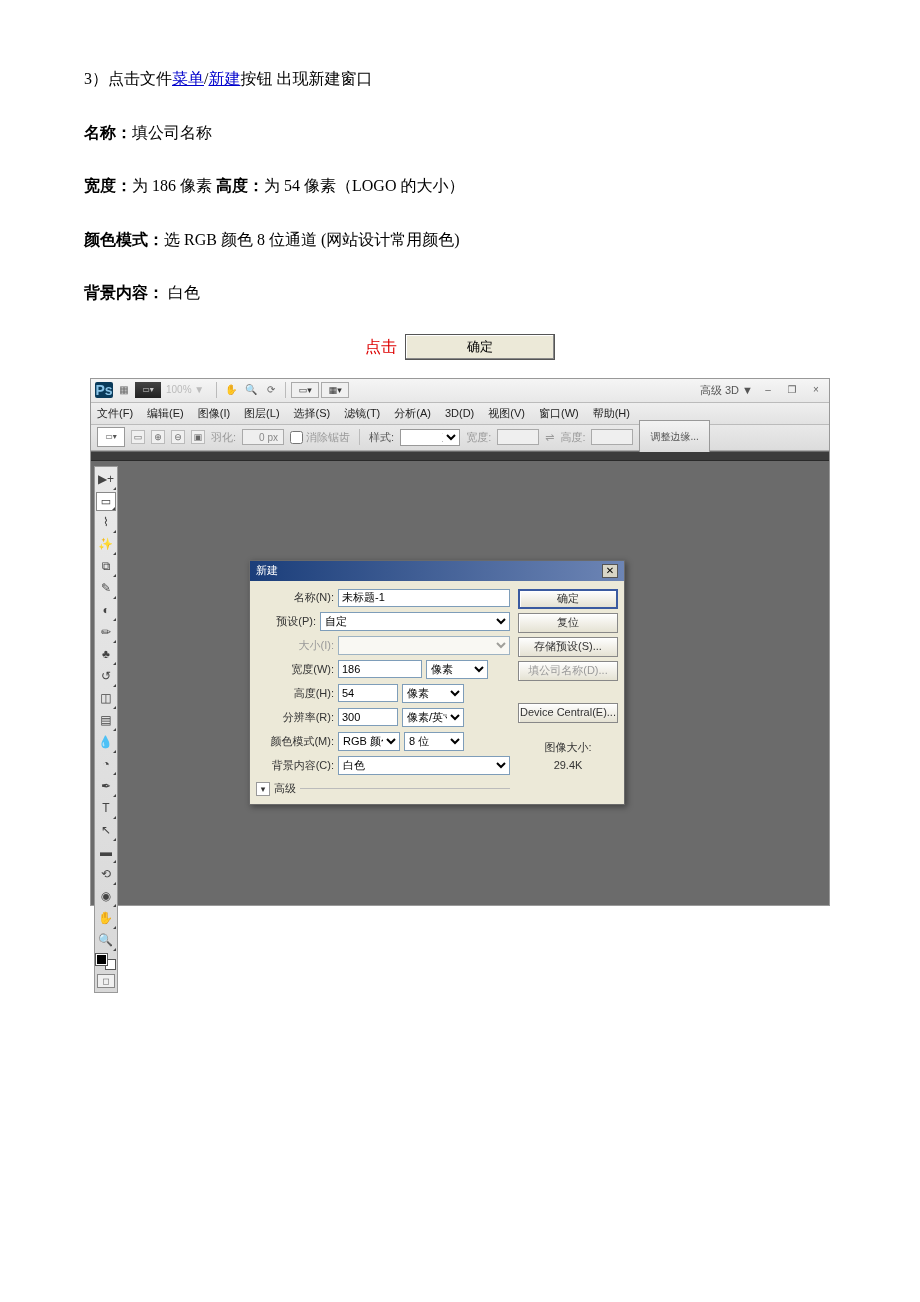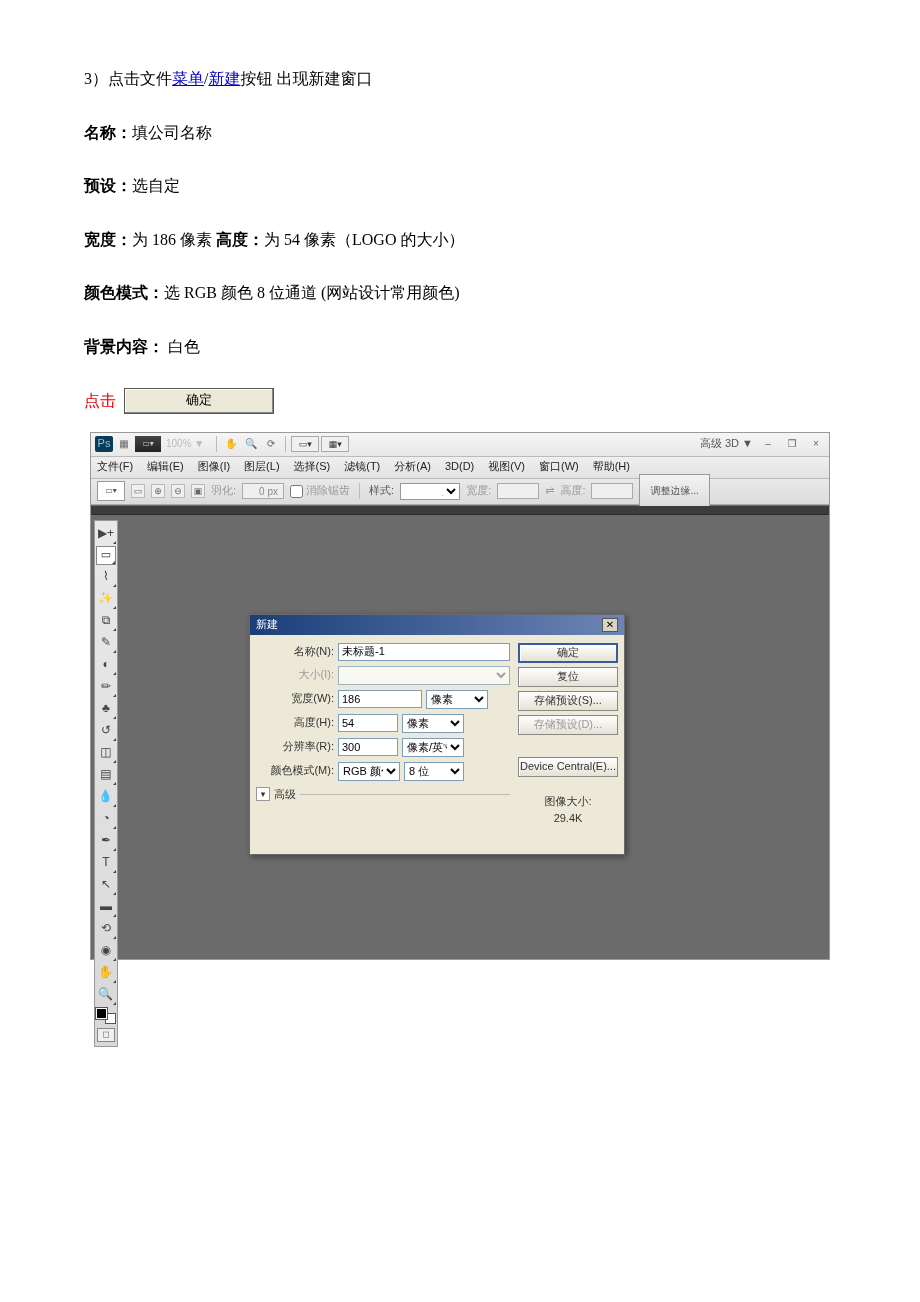--- a/index.html
+++ b/index.html
@@ -30,20 +30,21 @@
     box-shadow: inset -1px -1px 0 #888, inset 1px 1px 0 #fff;
     font-size: 13px;
     font-family: "Microsoft YaHei","SimSun",sans-serif;
     vertical-align: middle;
   }
   .demo-row {
     text-align: center;
     margin: 10px 0 18px 0;
     display: flex;
     align-items: center;
+    justify-content: center;
     gap: 8px;
   }
 
   
   .ps-window {
     width: 740px;
     height: 528px;
     margin: 0 auto;
     background: #6b6b6b;
     font-family: "Microsoft YaHei", Tahoma, sans-serif;
@@ -66,25 +67,25 @@
     display: inline-flex;
     align-items: center;
     justify-content: center;
     font-size: 10px;
     color: #666;
   }
   .ps-logo {
     width: 18px; height: 16px;
     background: #0a3a5a;
     color: #8ac4e8;
-    font-size: 11px;
-    display: inline-flex;
-    align-items: center;
-    justify-content: center;
-    font-weight: normal;
+    font-size: 14px;
+    display: inline-flex;
+    align-items: center;
+    justify-content: center;
+    font-weight: bold;
     border-radius: 2px;
   }
   .divider-v {
     width: 1px; height: 16px;
     background: #bbb;
     margin: 0 3px;
   }
   .zoom-txt { color:#bbb; font-size:10px; padding:0 3px; margin-right:4px; }
   .ps-doc-dd {
     width: 26px; height: 16px;
@@ -269,21 +270,21 @@
     width: 16px; height: 14px;
     background: #d8d5c6;
     border: 1px solid #555;
     color: #000;
     font-size: 10px;
     display: flex;
     align-items:center;justify-content:center;
     cursor:pointer;
   }
   .dlg-body {
-    padding: 8px 6px 26px 6px;
+    padding: 8px 6px 6px 6px;
     display: flex;
     gap: 8px;
   }
   .dlg-left { flex: 1; }
   .dlg-right { width: 100px; display:flex; flex-direction:column; gap:4px; }
   .dlg-btn {
     height: 20px;
     border:1px solid #888;
     background: linear-gradient(#fefefe,#e5e2d3);
     font-size: 11px;
@@ -346,23 +347,20 @@
 <div class="page">
 
   <p class="para">
     <span>3）点击文件</span><span class="link">菜单</span><span>/</span><span class="link">新建</span><span>按钮  出现新建窗口</span>
   </p>
 
   <p class="para">
     <span class="bold">名称：</span><span>填公司名称</span>
   </p>
 
-  <p class="para">
-    <span class="bold">预设：</span><span>选自定</span>
-  </p>
 
   <p class="para">
     <span class="bold">宽度：</span><span>为 186 像素  </span><span class="bold">高度：</span><span>为 54 像素（LOGO 的大小）</span>
   </p>
 
 
   <p class="para">
     <span class="bold">颜色模式：</span><span>选 RGB 颜色  8 位通道  (网站设计常用颜色)</span>
   </p>
 
@@ -474,20 +472,26 @@
           <span>新建</span>
           <span class="dlg-close">✕</span>
         </div>
         <div class="dlg-body">
           <div class="dlg-left">
             <div class="row">
               <span class="row-label">名称(N):</span>
               <input class="inp" style="flex: 1 1 0%;" value="未标题-1">
             </div>
             <div class="row">
+              <span class="row-label" style="width:60px">预设(P):</span>
+              <select class="sel" style="flex:1">
+                <option>自定</option>
+              </select>
+            </div>
+            <div class="row">
               <span class="row-label grey">大小(I):</span>
               <select class="sel" style="flex:1" disabled=""></select>
             </div>
             <div class="row">
               <span class="row-label">宽度(W):</span>
               <input class="inp" style="width: 84px;" value="186">
               <select class="sel" style="width:62px">
                 <option>像素</option>
               </select>
             </div>
@@ -505,33 +509,39 @@
                 <option>像素/英寸</option>
               </select>
             </div>
             <div class="row">
               <span class="row-label">颜色模式(M):</span>
               <select class="sel" style="width:62px">
                 <option>RGB 颜色</option>
               </select>
               <select class="sel" style="width:60px">
                 <option>8 位</option>
+              </select>
+            </div>
+            <div class="row">
+              <span class="row-label">背景内容(C):</span>
+              <select class="sel" style="flex:1">
+                <option>白色</option>
               </select>
             </div>
             <div class="adv-row">
               <span class="chev">▾</span>
               <span>高级</span>
               <span class="adv-line"></span>
             </div>
           </div>
           <div class="dlg-right">
             <div class="dlg-btn primary">确定</div>
             <div class="dlg-btn">复位</div>
             <div class="dlg-btn">存储预设(S)...</div>
-            <div class="dlg-btn disabled">存储预设(D)...</div>
+            <div class="dlg-btn disabled">填公司名称(D)...</div>
             <div style="height:14px"></div>
             <div class="dlg-btn">Device Central(E)...</div>
             <div class="size-info">
               <div>图像大小:</div>
               <div>29.4K</div>
             </div>
           </div>
         </div>
       </div>
     </div>

